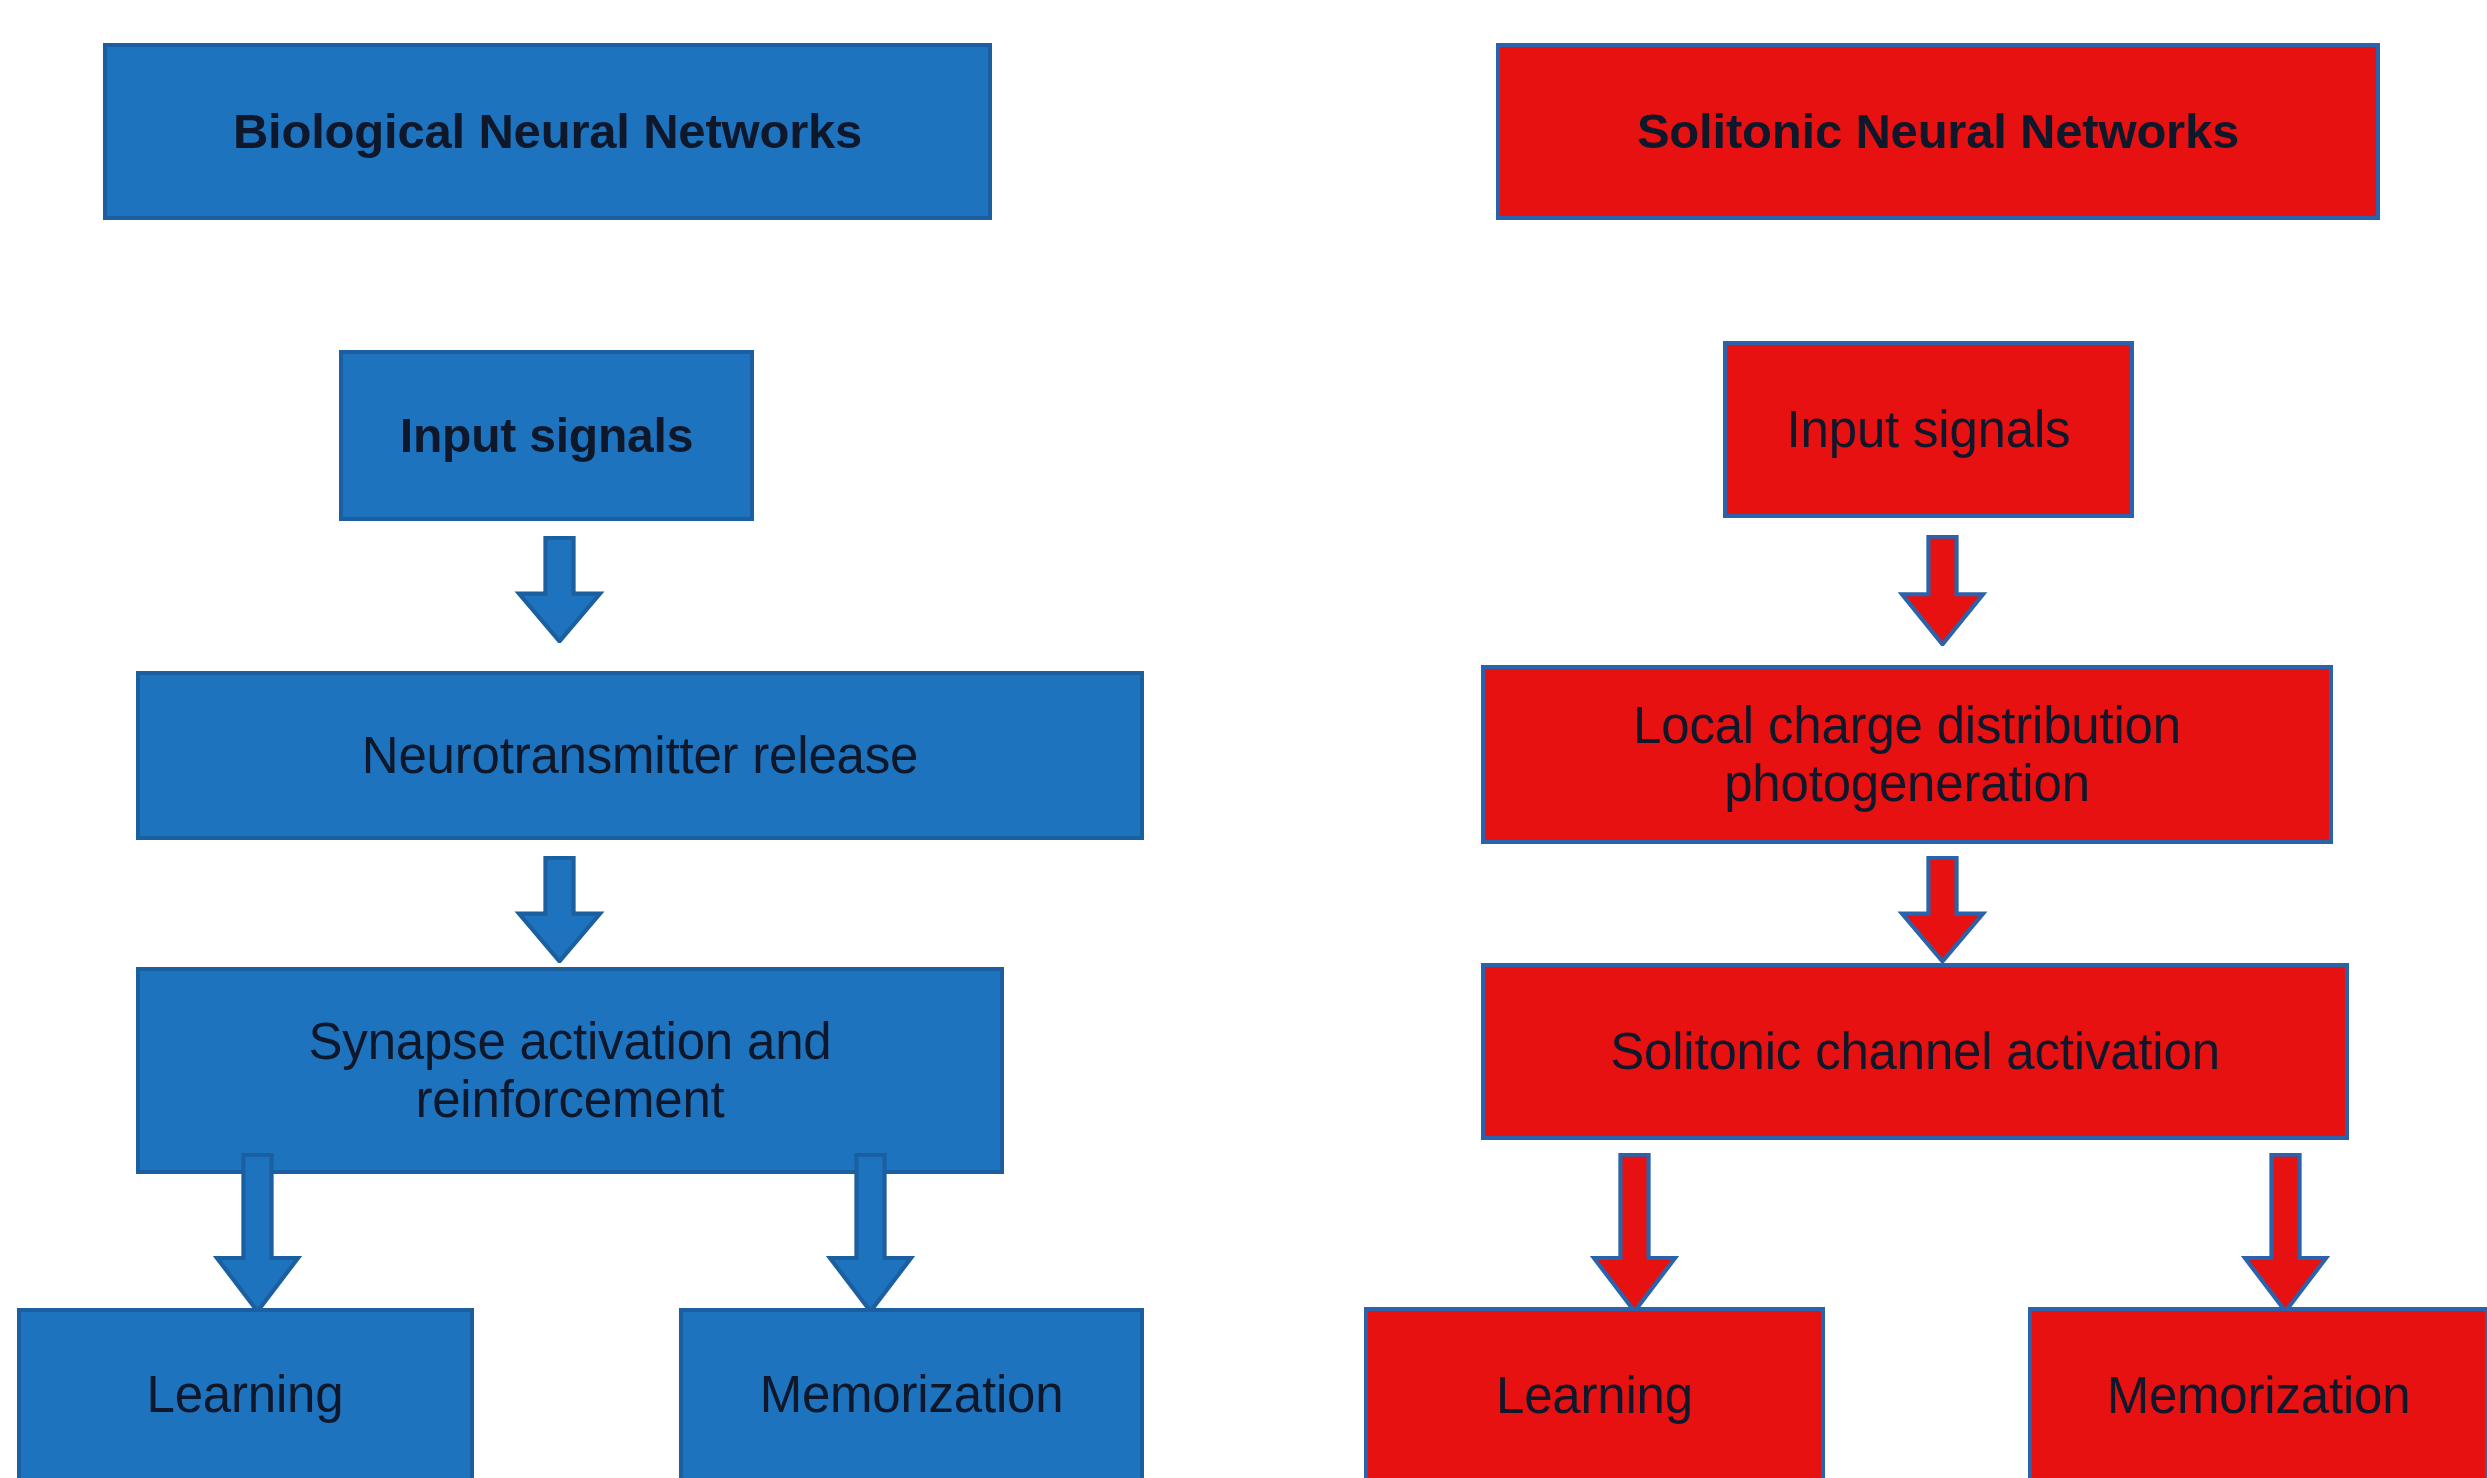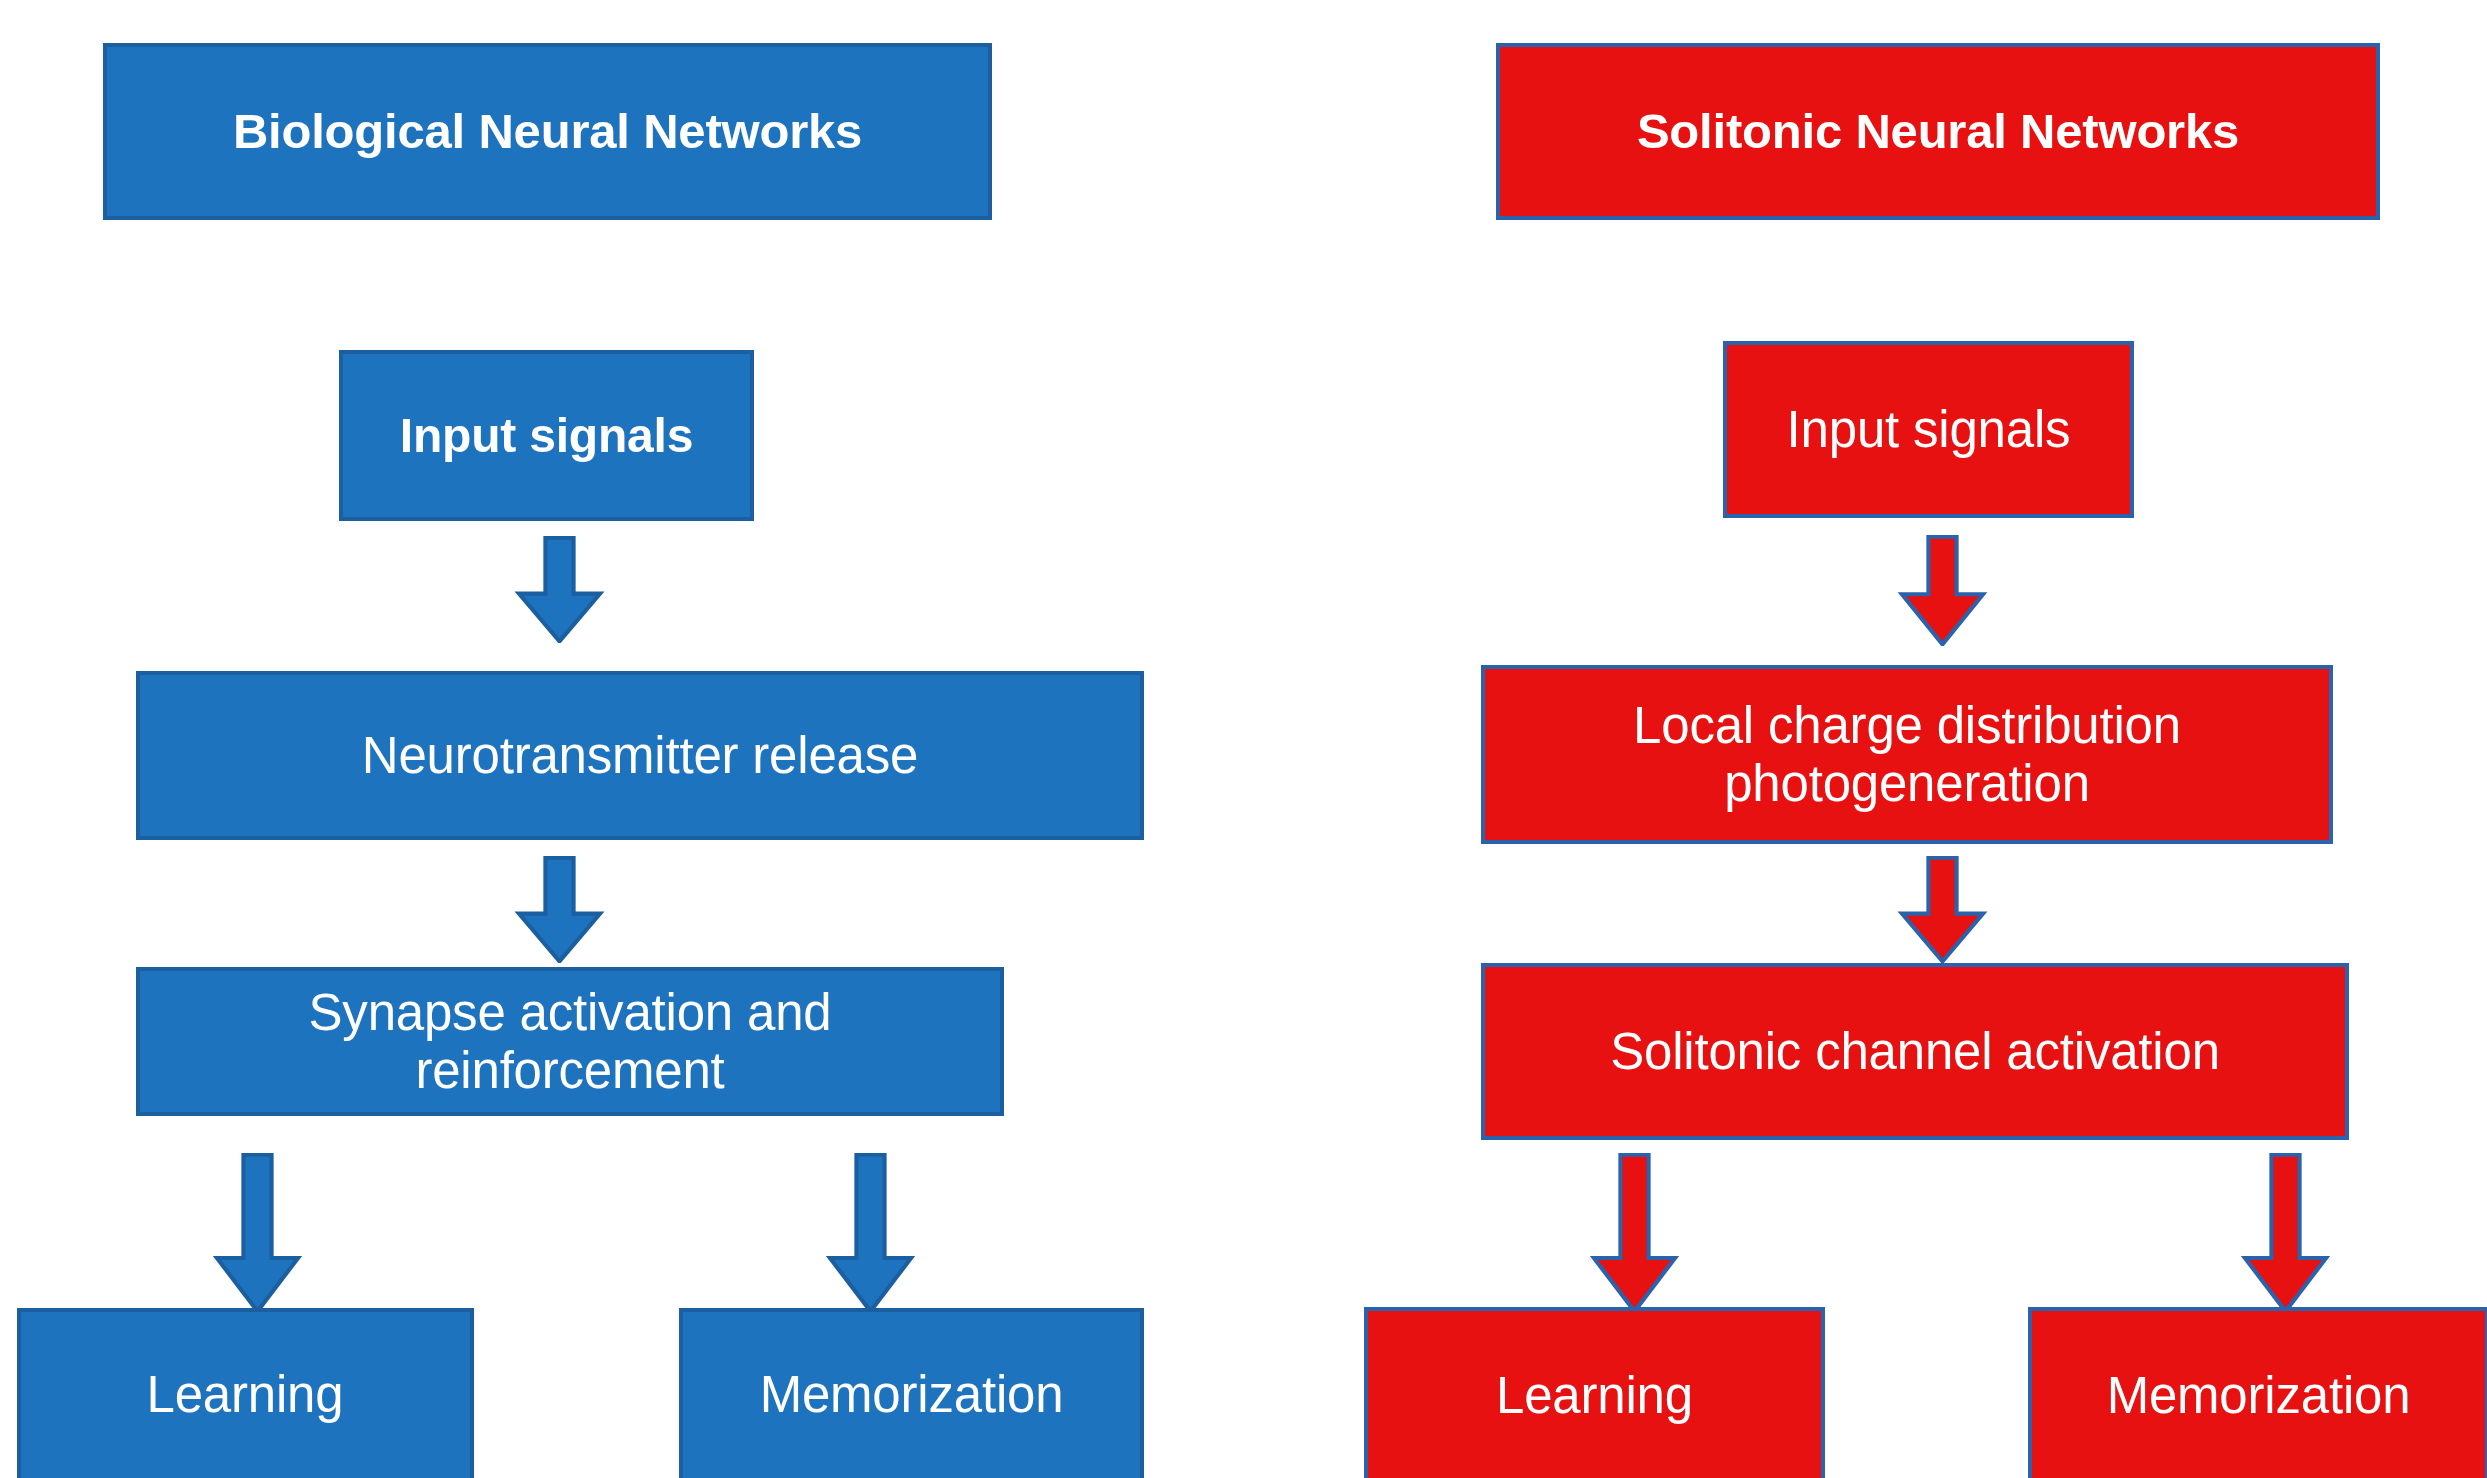--- a/index.html
+++ b/index.html
@@ -21,21 +21,21 @@
   }
 
   
   .node {
     position: absolute;
     box-sizing: border-box;
     display: flex;
     align-items: center;
     justify-content: center;
     text-align: center;
-    color: #ffffff;
+    color: #0f172a;
     line-height: 1.12;
     letter-spacing: -0.2px;
     white-space: pre-line;
   }
   .node.blue {
     background: #1e73be;
     border: 4.1px solid #1b5fa0;
   }
   .node.red {
     background: #e81111;
@@ -72,21 +72,21 @@
   <div class="node blue" style="left:136px; top:671px; width:1008px; height:169px; font-size:51px;">
     <span>Neurotransmitter release</span>
   </div>
 
   <div class="arrow" style="left:514px; top:856px; width:91px; height:107px;">
     <svg viewBox="0 0 110 130" preserveAspectRatio="none">
       <polygon points="38,2 72,2 72,70 104,70 55,128 6,70 38,70" fill="#1e73be" stroke="#1b5fa0" stroke-width="5"></polygon>
     </svg>
   </div>
 
-  <div class="node blue" style="left:136px; top:967px; width:868px; height:149px; font-size:51px;justify-content:center;">
+  <div class="node blue" style="left:136px; top:967px; width:868px; height:207px; font-size:51px;justify-content:center;">
     <span>Synapse activation and
 reinforcement</span>
   </div>
 
   <div class="arrow" style="left:212px; top:1153px; width:91px; height:160px;">
     <svg viewBox="0 0 110 195" preserveAspectRatio="none">
       <polygon points="38,2 72,2 72,128 104,128 55,193 6,128 38,128" fill="#1e73be" stroke="#1b5fa0" stroke-width="5"></polygon>
     </svg>
   </div>
 

